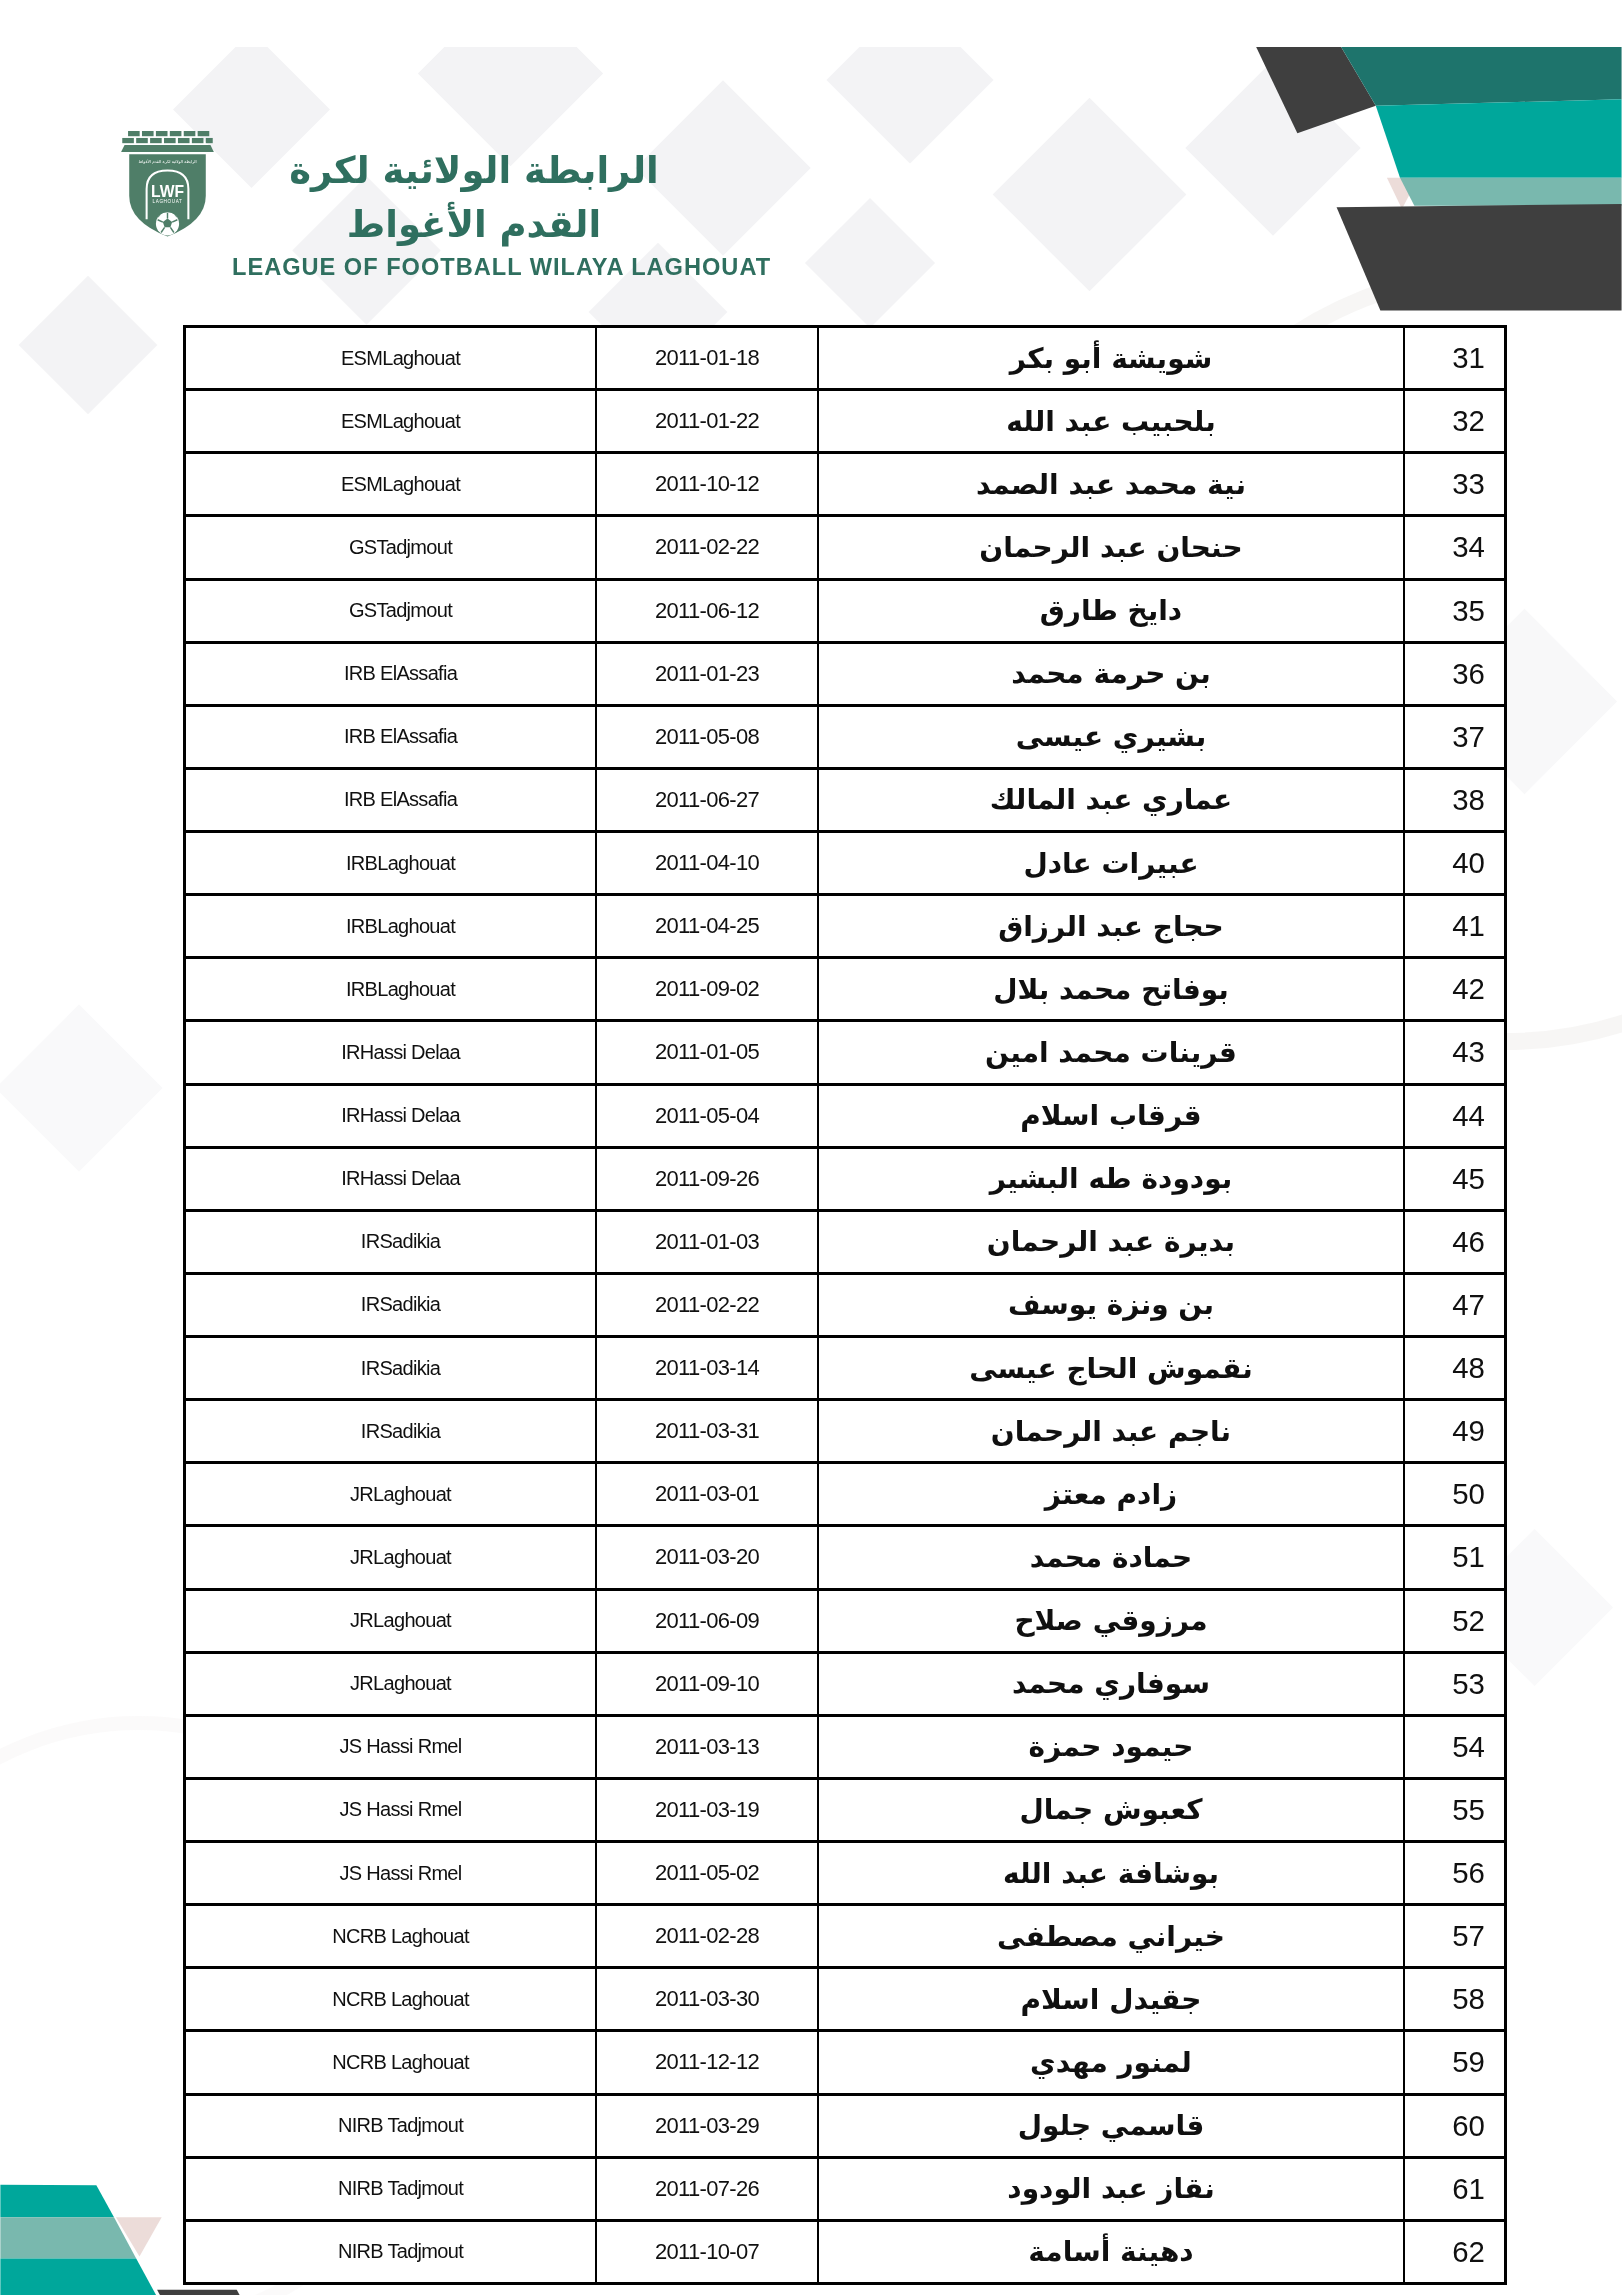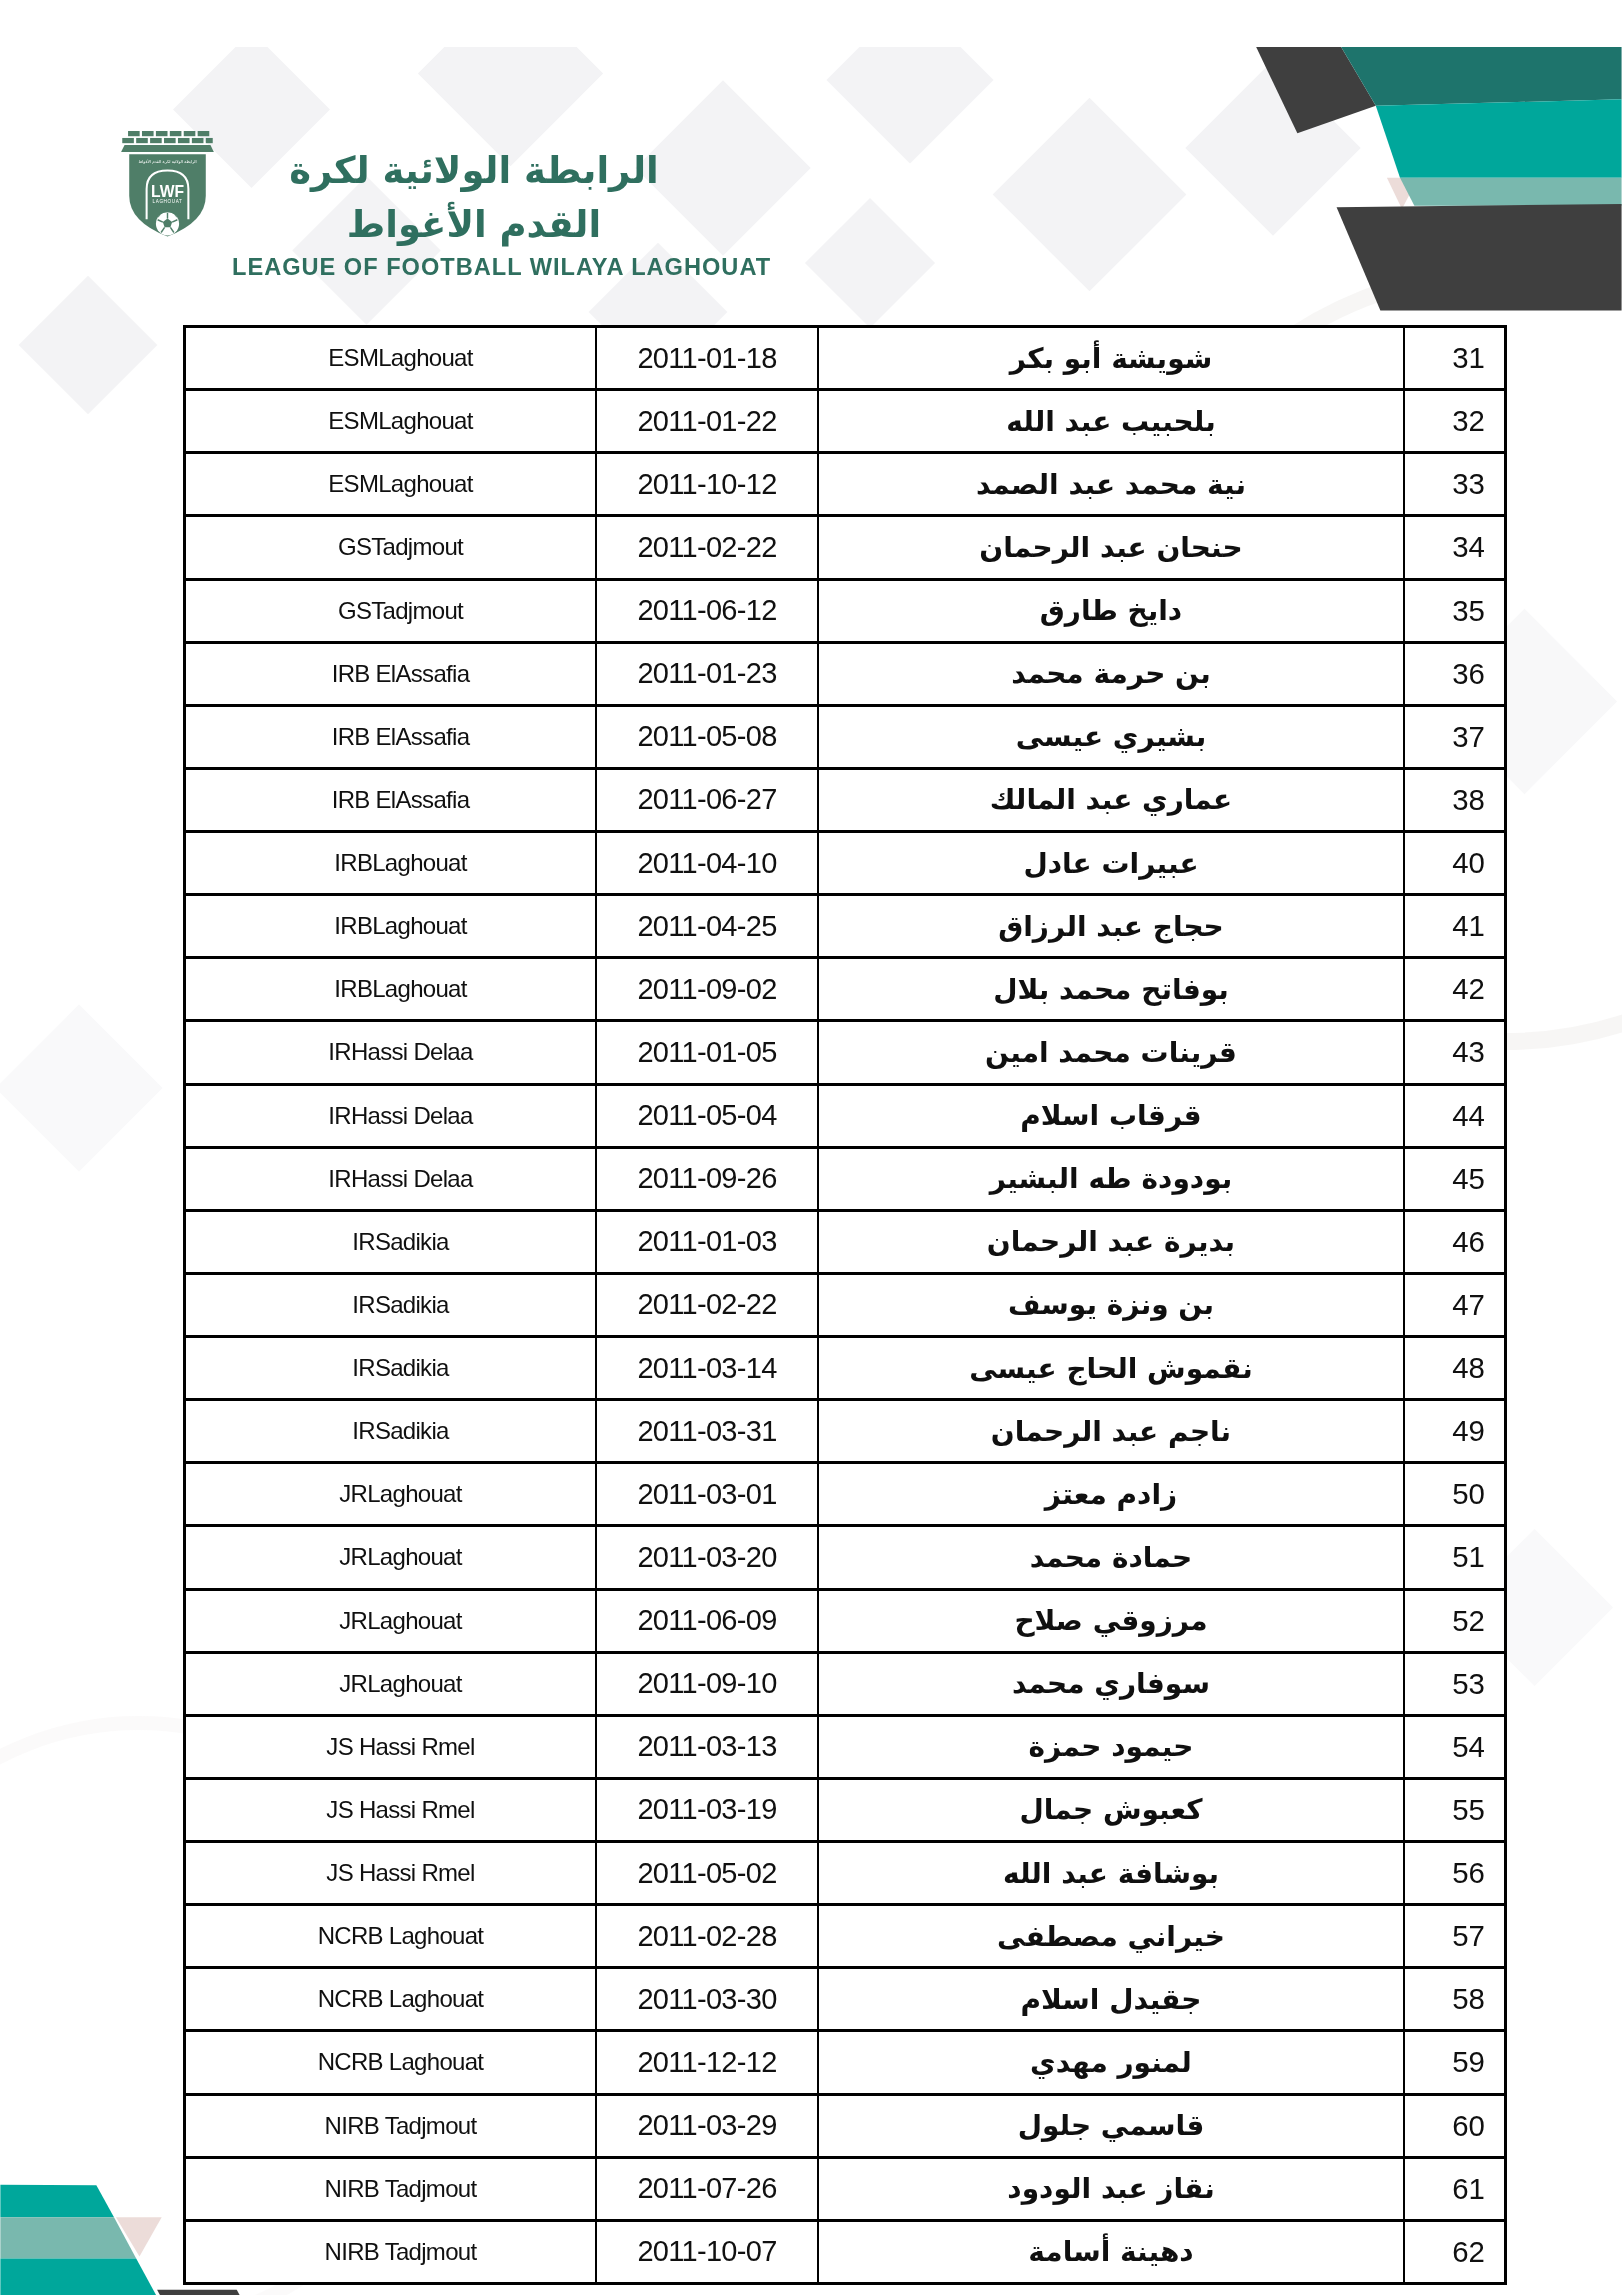--- a/index.html
+++ b/index.html
@@ -31,22 +31,22 @@
             font-size:37px;line-height:54px;color:var(--brand-green);}
   #title-en{font-weight:bold;font-size:23.6px;line-height:29px;letter-spacing:1px;
             color:var(--brand-green);margin-top:1.3px;white-space:nowrap;text-align:center;}
 
   
   #table-wrap{position:absolute;left:183px;top:278px;z-index:3;}
   table{border-collapse:collapse;table-layout:fixed;width:1256px;height:1960px;
         background:#fff;border:3.9px solid var(--table-border);}
   td{border:2.6px solid var(--table-border);border-top-width:3.3px;border-bottom-width:3.3px;
      vertical-align:middle;text-align:center;color:#101010;overflow:hidden;}
-  td.cell-club{width:387px;font-size:24px;letter-spacing:-0.7px;padding-left:21px;}
-  td.cell-date{width:218px;font-size:29px;letter-spacing:-0.7px;}
+  td.cell-club{width:387px;font-size:20px;letter-spacing:-0.7px;padding-left:21px;}
+  td.cell-date{width:218px;font-size:22px;letter-spacing:-0.7px;}
   td.cell-name{width:582px;font-family:"DejaVu Sans",sans-serif;font-size:28px;font-weight:bold;direction:rtl;}
   td.cell-number{width:69px;font-size:29.4px;padding-left:29px;}
 </style>
 </head>
 <body>
 
 <div id="page">
 
   <div class="diamond" style="left:196px;top:6.5px;width:111px;height:111px;"></div>
   <div class="diamond" style="left:445px;top:-39px;width:131px;height:131px;"></div>

